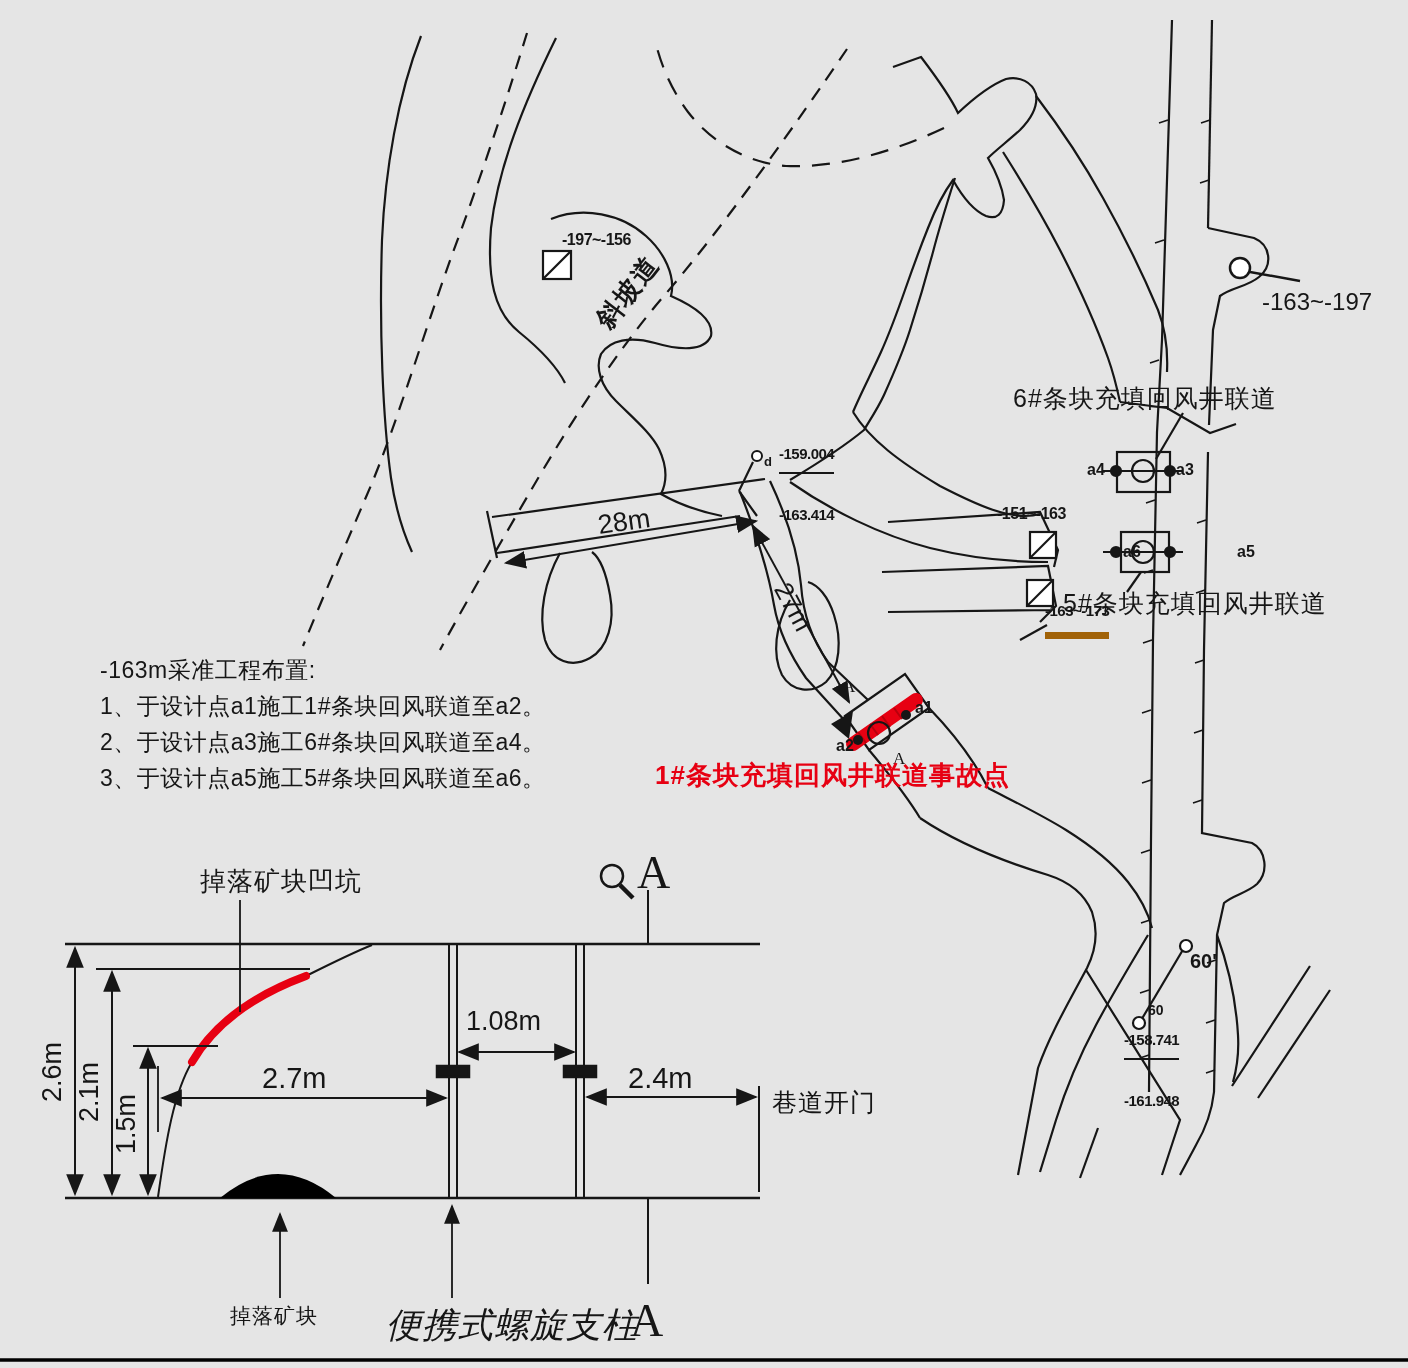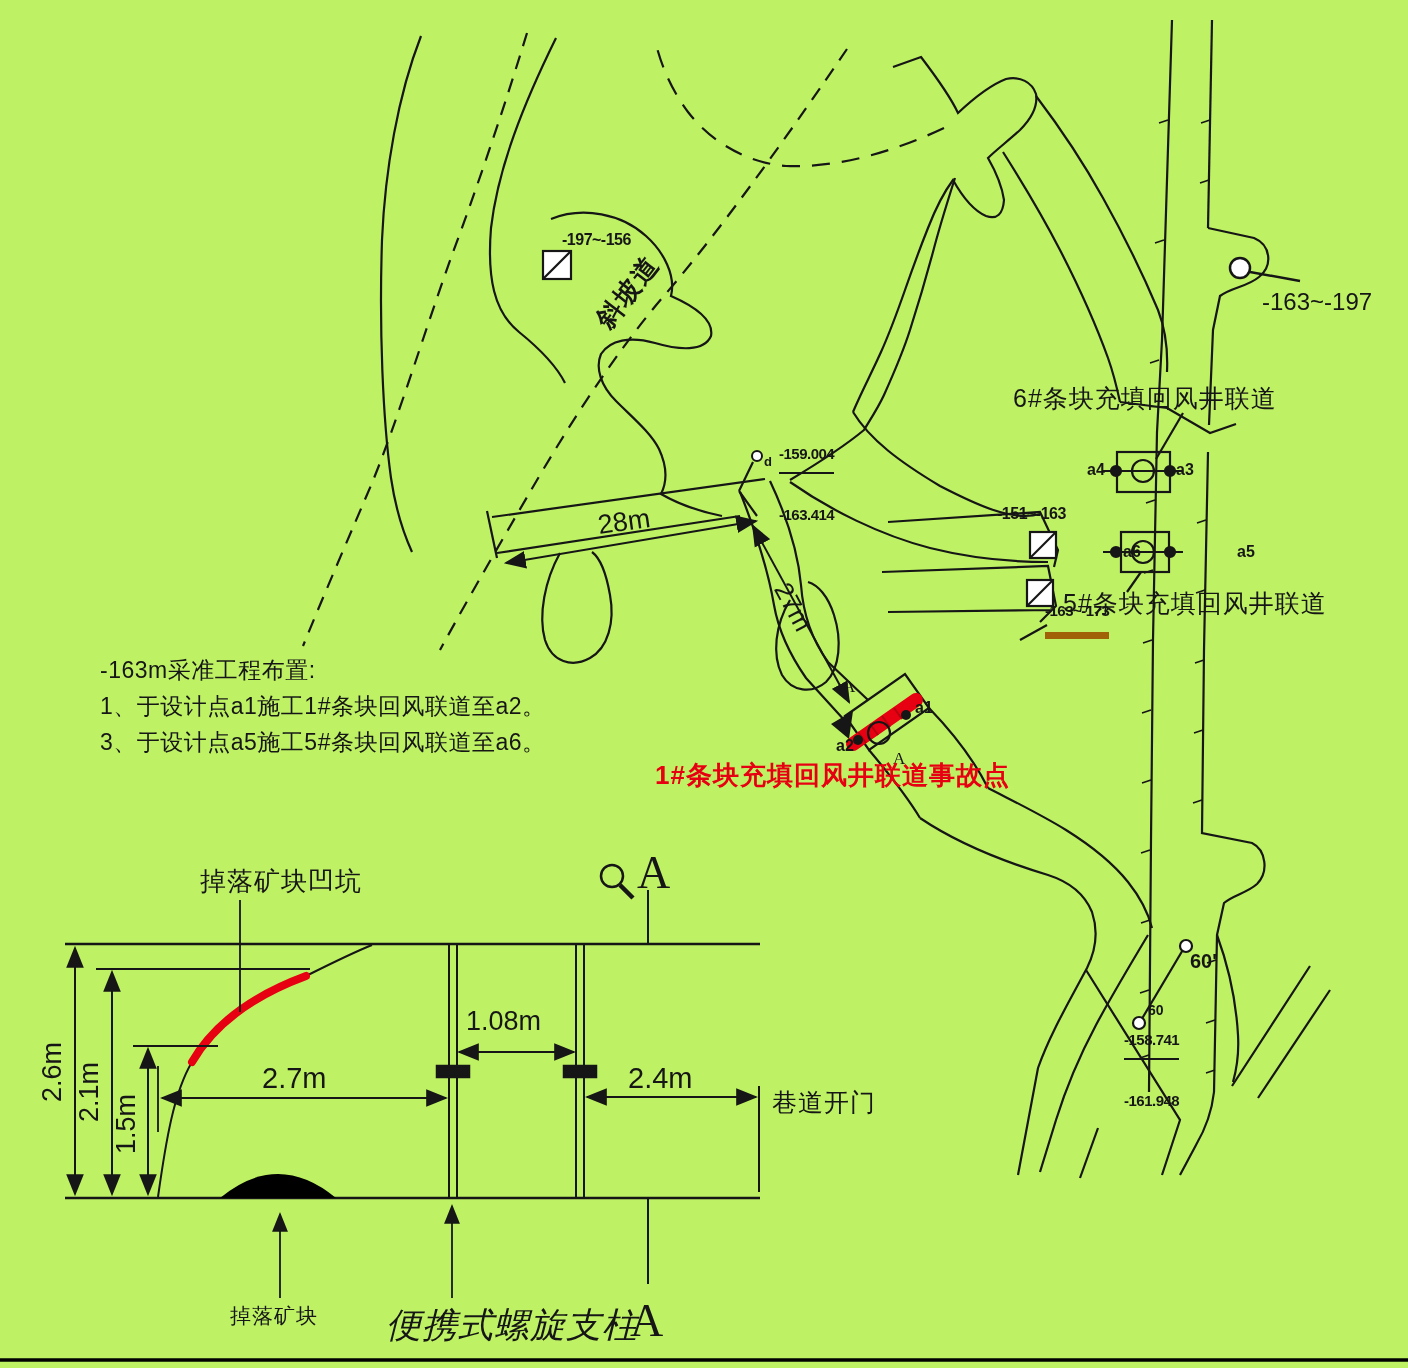--- a/index.html
+++ b/index.html
@@ -1,16 +1,16 @@
 <!DOCTYPE html>
 <html><head>
 <meta charset="utf-8">
 <style>
   html,body{margin:0;padding:0;background:#ffffff;}
-  #stage{position:relative;width:1408px;height:1368px;background:#bef264;overflow:hidden;
+  #stage{position:relative;width:1408px;height:1368px;background:#e5e5e5;overflow:hidden;
          font-family:"Liberation Sans","DejaVu Sans",sans-serif;color:#161616;}
   #linework{position:absolute;left:0;top:0;z-index:0;}
   .lbl{position:absolute;white-space:nowrap;color:#161616;z-index:2;
        font-family:"Liberation Sans","DejaVu Sans",sans-serif;}
   .cjk{font-size:25px;letter-spacing:1px;}
   .small{font-size:16px;font-weight:700;}
   .num{font-size:16px;font-weight:700;letter-spacing:-0.5px;}
   .dim{font-size:27px;}
   .red{color:#e70012;font-weight:700;font-size:26px;letter-spacing:1px;}
   .rotc{transform:translate(-50%,-50%) rotate(-52deg);font-weight:700;font-size:26px;letter-spacing:2px;}
@@ -197,20 +197,21 @@
 <div class="lbl small" style="left:915px;top:699px;">a1</div>
 <div class="lbl small" style="left:836px;top:737px;">a2</div>
 <div class="lbl serifAsm" style="left:843px;top:677px;">A</div>
 <div class="lbl serifAsm" style="left:893px;top:749px;">A</div>
 
 <div class="lbl red" style="left:655px;top:758px;">1#条块充填回风井联道事故点</div>
 
 <div class="notes" style="left:100px;top:652px;">
   <div>-163m采准工程布置:</div>
   <div>1、于设计点a1施工1#条块回风联道至a2。</div>
+  <div>2、于设计点a3施工6#条块回风联道至a4。</div>
   <div>3、于设计点a5施工5#条块回风联道至a6。</div>
 </div>
 
 <div class="lbl" style="left:1190px;top:950px;font-size:20px;font-weight:700;">60'</div>
 <div class="lbl" style="left:1148px;top:1002px;font-size:14px;font-weight:700;">60</div>
 <div class="frac" style="left:1124px;top:1031px;">
   <span class="top">-158.741</span>
   <div>-161.948</div>
 </div>
 

